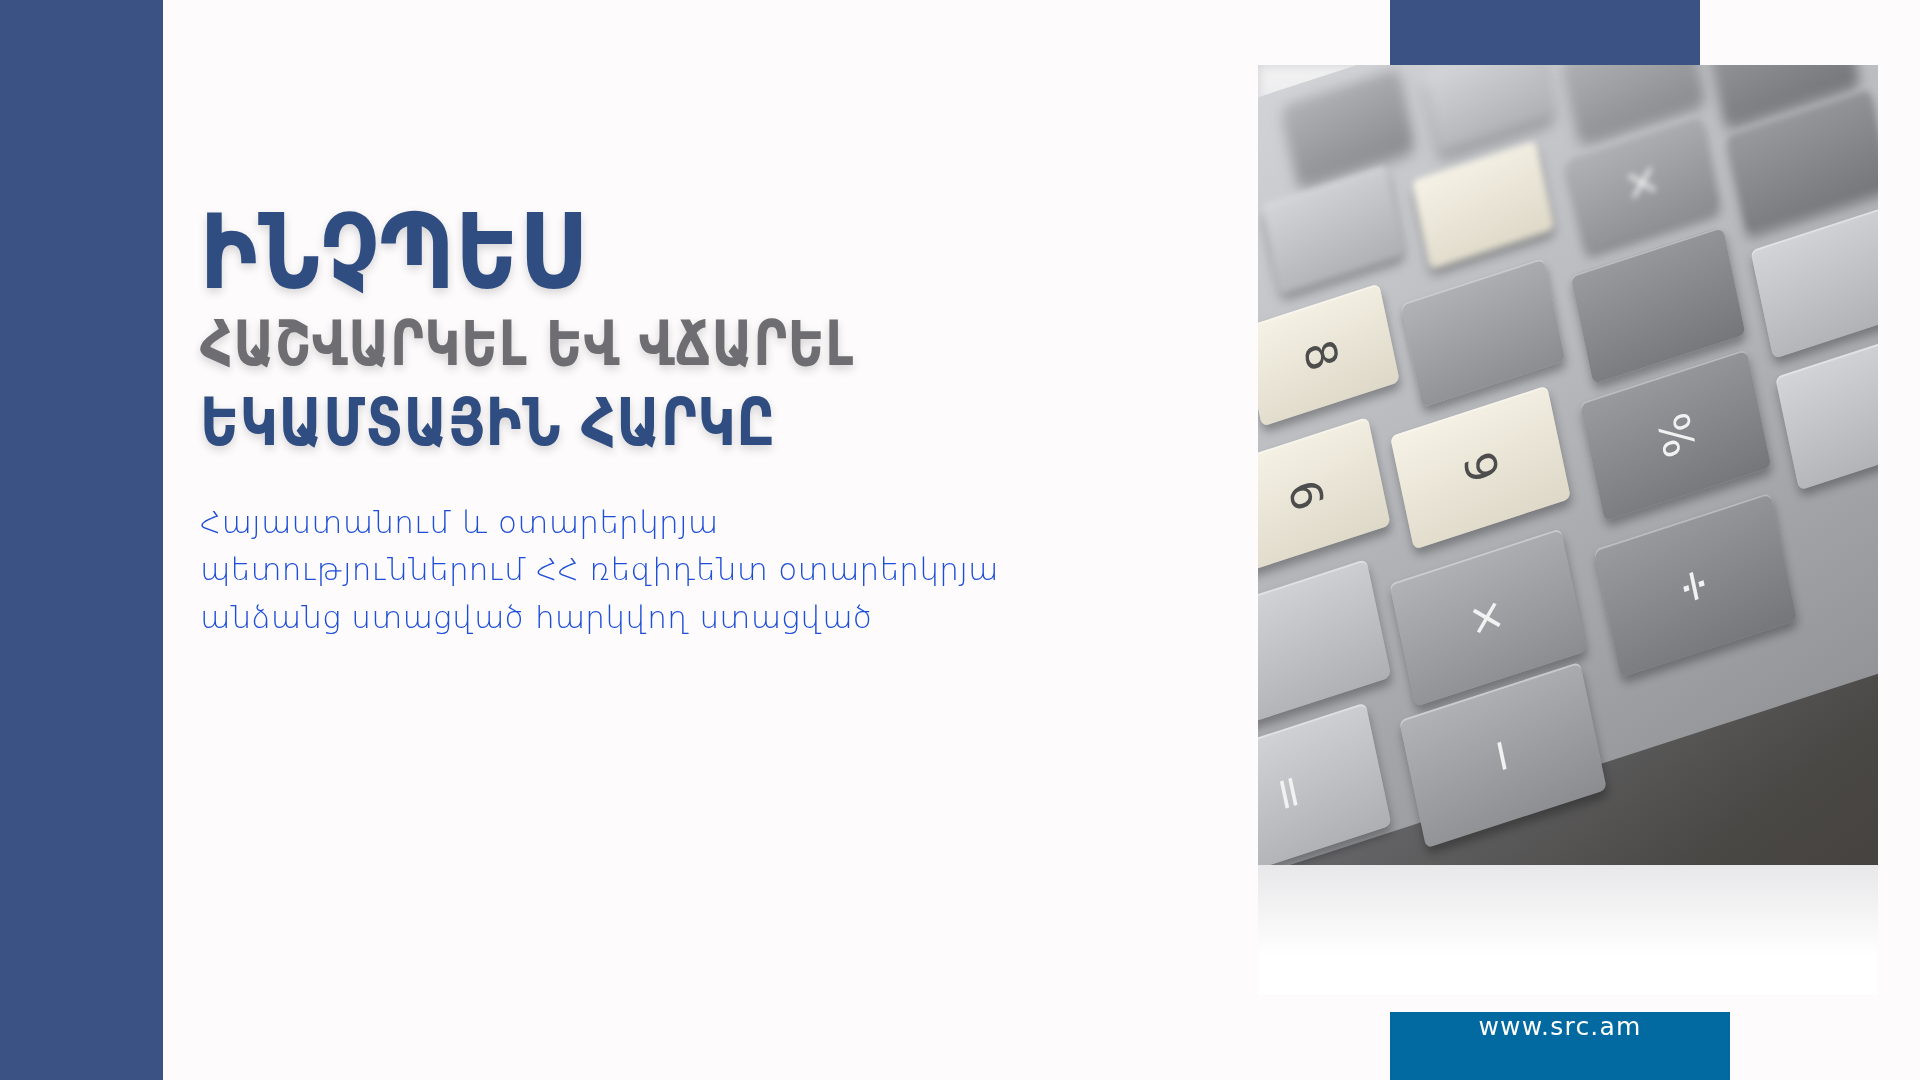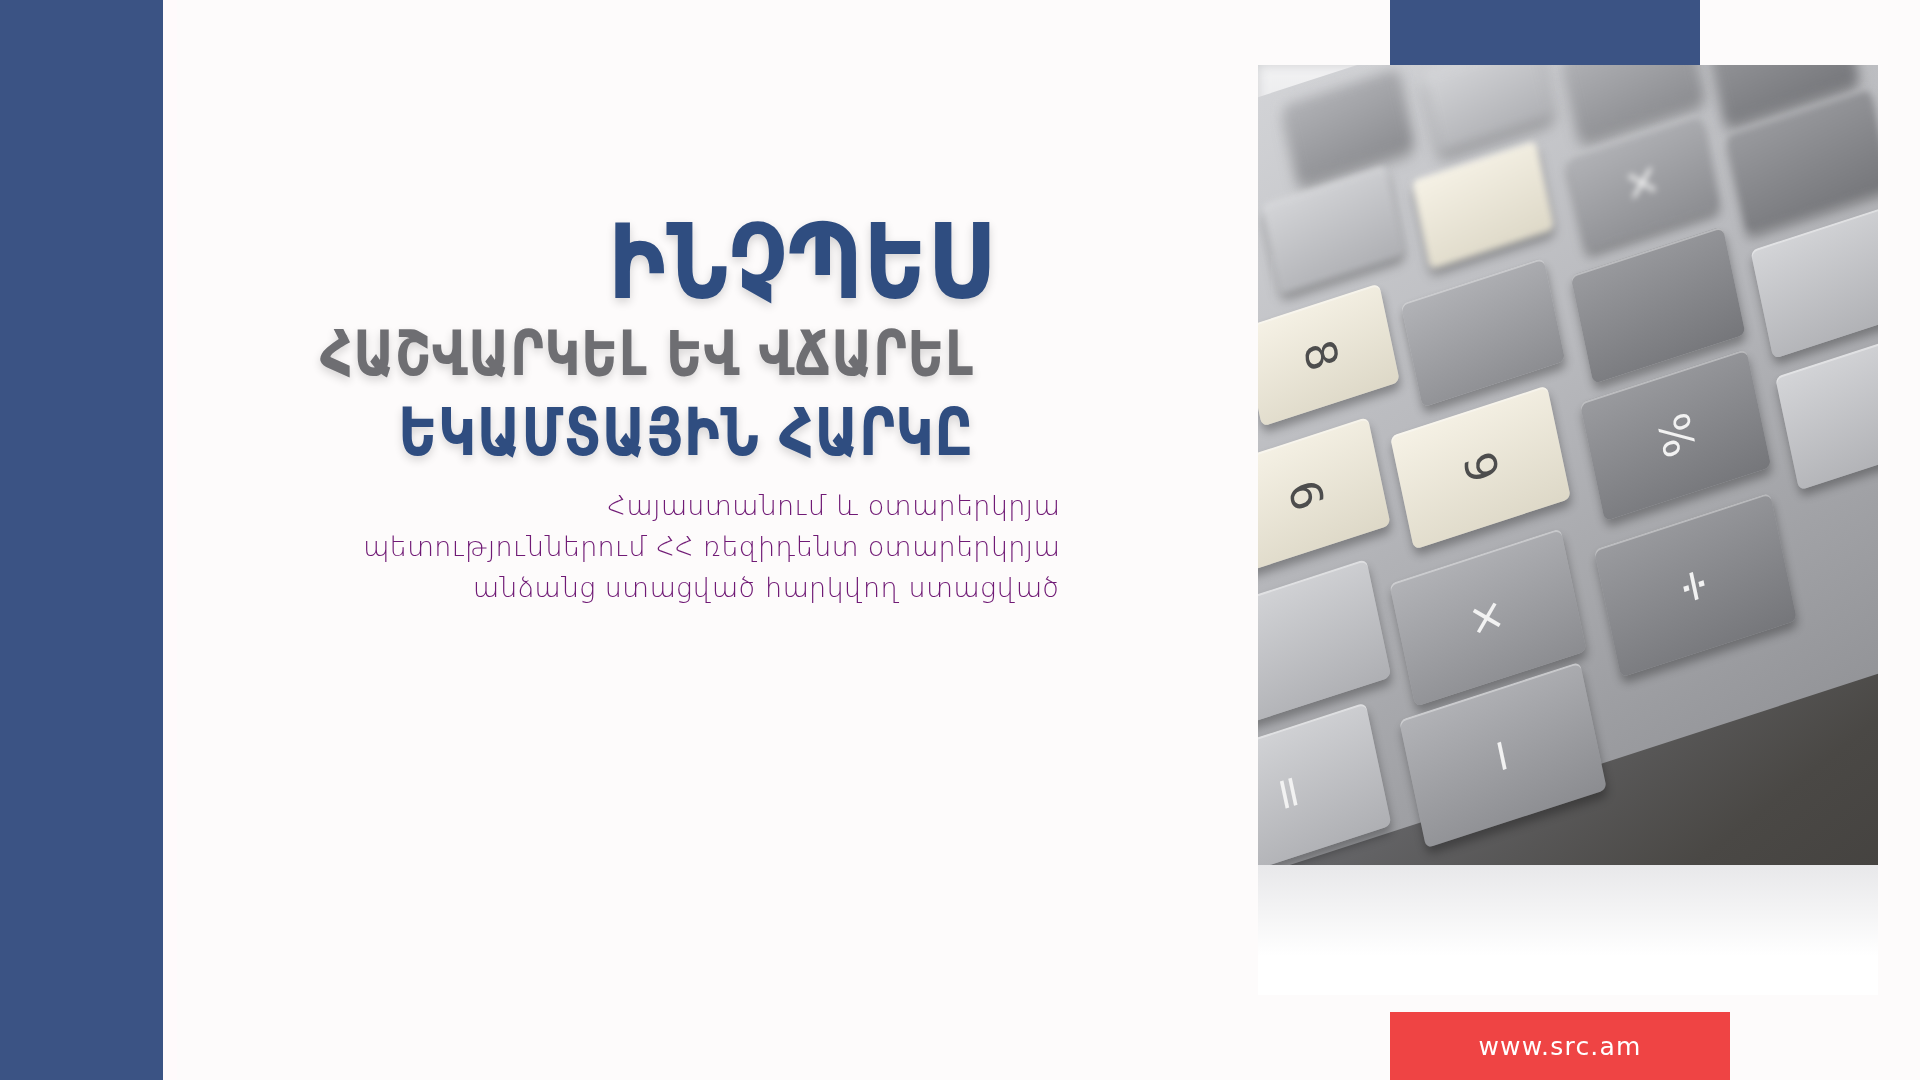--- a/index.html
+++ b/index.html
@@ -29,36 +29,35 @@
     background:#fffafb;
   }
   .topright-block{
     position:absolute;left:1390px;top:0;
     width:310px;height:65px;
     background:#3b5384;
   }
   .footer-band{
     position:absolute;left:1390px;top:1012px;
     width:340px;height:68px;
-    background:#ef4444;
-    display:flex;align-items:center;justify-content:center;
+    background:#0369a1;
+    display:flex;align-items:flex-start;justify-content:center;
   }
   .footer-url{
     color:#ffffff;
     font-size:25px;
     letter-spacing:1.2px;
     font-family:"DejaVu Sans","Liberation Sans",sans-serif;
   }
 
   
   .text-col{
     position:absolute;
-    left:200px;top:212px;
+    left:200px;top:202px;
     width:860px;
-    text-align:right;
   }
   .headline{
     font-family:"DejaVu Sans Condensed","DejaVu Sans","Liberation Sans",sans-serif;
     font-weight:700;
     letter-spacing:1px;
     line-height:0.98;
     margin:0;
     text-shadow:0 4px 10px rgba(0,0,0,0.16);
   }
   .h-line1{
@@ -75,24 +74,24 @@
     transform-origin:left center;
     margin-bottom:16px;
   }
   .h-line3{
     font-size:66px;
     color:#2f4d80;
     transform:scaleX(0.90);
     transform-origin:left center;
   }
   .body-text{
-    margin:20px 0 0 0;
-    font-size:27px;
+    margin:44px 0 0 0;
+    font-size:31px;
     line-height:1.52;
-    color:#701a75;
+    color:#1d4ed8;
     font-weight:300;
     letter-spacing:0.3px;
     max-width:1030px;
     font-family:"DejaVu Sans","Liberation Sans",sans-serif;
   }
   .body-text span{display:block;white-space:nowrap;}
 
   
   .photo{
     position:absolute;

